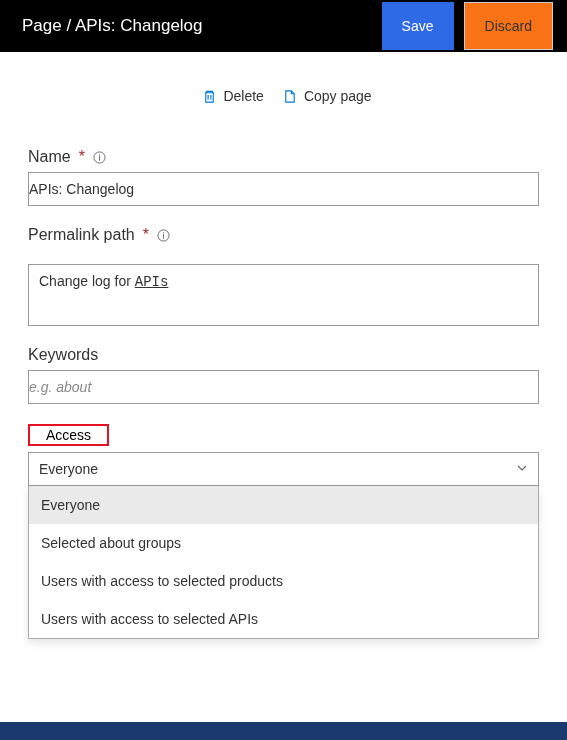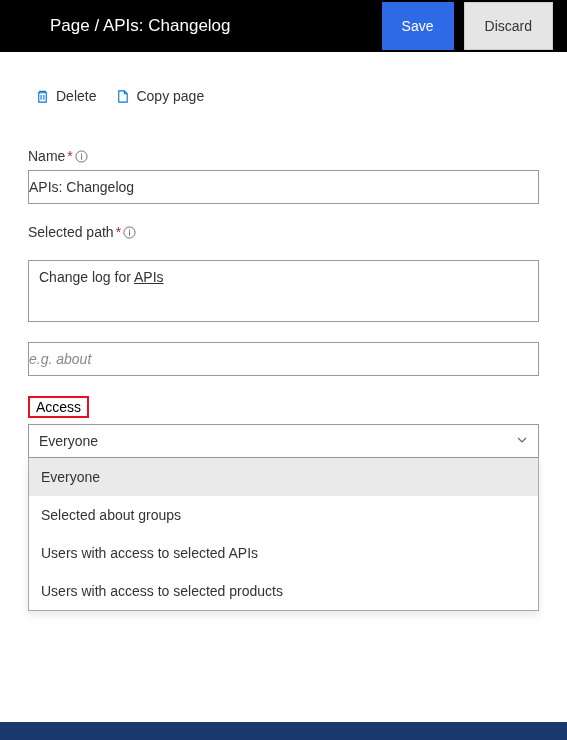--- a/index.html
+++ b/index.html
@@ -20,76 +20,76 @@
       color: #fff;
       display: flex;
       align-items: center;
       justify-content: space-between;
       padding: 10px 14px 10px 22px;
       height: 52px;
     }
     .header-title {
       font-size: 17px;
       font-weight: 500;
-      margin-left: 28px;
     }
     .header-buttons {
       display: flex;
       gap: 10px;
     }
     .btn {
       padding: 15px 20px;
       font-size: 14px;
       border: none;
       cursor: pointer;
       font-family: inherit;
     }
     .btn-primary {
       background: #2e6ae6;
       color: #fff;
     }
     .btn-secondary {
-      background: #e5e5e5;
+      background: #f97316;
       color: #333;
       border: 1px solid #ccc;
     }
     .content {
       padding: 36px 28px 0 28px;
     }
     .action-bar {
       display: flex;
       gap: 18px;
       margin-bottom: 44px;
       padding-left: 6px;
+      justify-content: center;
     }
     .action-item {
       display: flex;
       align-items: center;
       gap: 6px;
       font-size: 14px;
       color: #333;
       cursor: pointer;
     }
     .action-icon {
       width: 16px;
       height: 16px;
       display: flex;
       align-items: center;
       justify-content: center;
     }
     .field-group {
       margin-bottom: 20px;
     }
     .field-label {
-      font-size: 14px;
+      font-size: 16px;
       color: #333;
       margin-bottom: 6px;
       display: flex;
       align-items: center;
-      gap: 2px;
+      gap: 8px;
     }
     .required {
       color: #a4262c;
     }
     .info-icon {
       width: 13px;
       height: 13px;
       display: inline-flex;
       align-items: center;
       justify-content: center;
@@ -117,24 +117,25 @@
       background: #fff;
       min-height: 62px;
       resize: both;
     }
     .textarea-content {
       font-size: 14px;
       color: #333;
     }
     .textarea-content .underline {
       text-decoration: underline;
+      font-family: Liberation Mono, monospace;
     }
     .access-label-highlight {
       border: 2.5px solid #e81123;
-      padding: 1px 6px;
+      padding: 1px 16px;
       display: inline-block;
       font-size: 14px;
       margin-bottom: 6px;
     }
     .dropdown {
       width: 100%;
       padding: 8px 10px;
       font-size: 14px;
       border: 1px solid #999;
       background: #fff;
@@ -213,56 +214,59 @@
           <circle cx="7" cy="7" r="6"></circle>
           <path d="M7 4v0.5M7 6v4" stroke-linecap="round"></path>
         </svg>
       </span>
     </div>
     <input type="text" class="text-input" value="APIs: Changelog" style="">
   </div>
 
   <div class="field-group">
     <div class="field-label">
-      <span>Selected path</span>
+      <span>Permalink path</span>
       <span class="required">*</span>
       <span class="info-icon">
         <svg width="13" height="13" viewBox="0 0 14 14" fill="none" stroke="#666" stroke-width="1">
           <circle cx="7" cy="7" r="6"></circle>
           <path d="M7 4v0.5M7 6v4" stroke-linecap="round"></path>
         </svg>
       </span>
     </div>
   </div>
 
   <div class="field-group">
     <div class="textarea" contenteditable="true" style="">
       <span class="textarea-content"><span>Change log for </span><span class="underline">APIs</span></span>
     </div>
   </div>
 
   <div class="field-group">
+    <div class="field-label">
+      <span>Keywords</span>
+    </div>
     <input type="text" class="text-input" placeholder="e.g. about" style="">
   </div>
 
   <div class="field-group">
     <div>
       <span class="access-label-highlight">Access</span>
     </div>
     <div class="dropdown">
       <span>Everyone</span>
       <span class="chevron-down">
         <svg width="12" height="12" viewBox="0 0 12 12" fill="none" stroke="#666" stroke-width="1.2">
           <path d="M2 4l4 4 4-4"></path>
         </svg>
       </span>
     </div>
     <div class="dropdown-options">
       <div class="dropdown-option selected">Everyone</div>
       <div class="dropdown-option">Selected about groups</div>
+      <div class="dropdown-option">Users with access to selected products</div>
       <div class="dropdown-option">Users with access to selected APIs</div>
-      <div class="dropdown-option">Users with access to selected products</div>
     </div>
   </div>
 
 </div>
 
 <div class="footer-bar"></div>
 
 </body></html>

